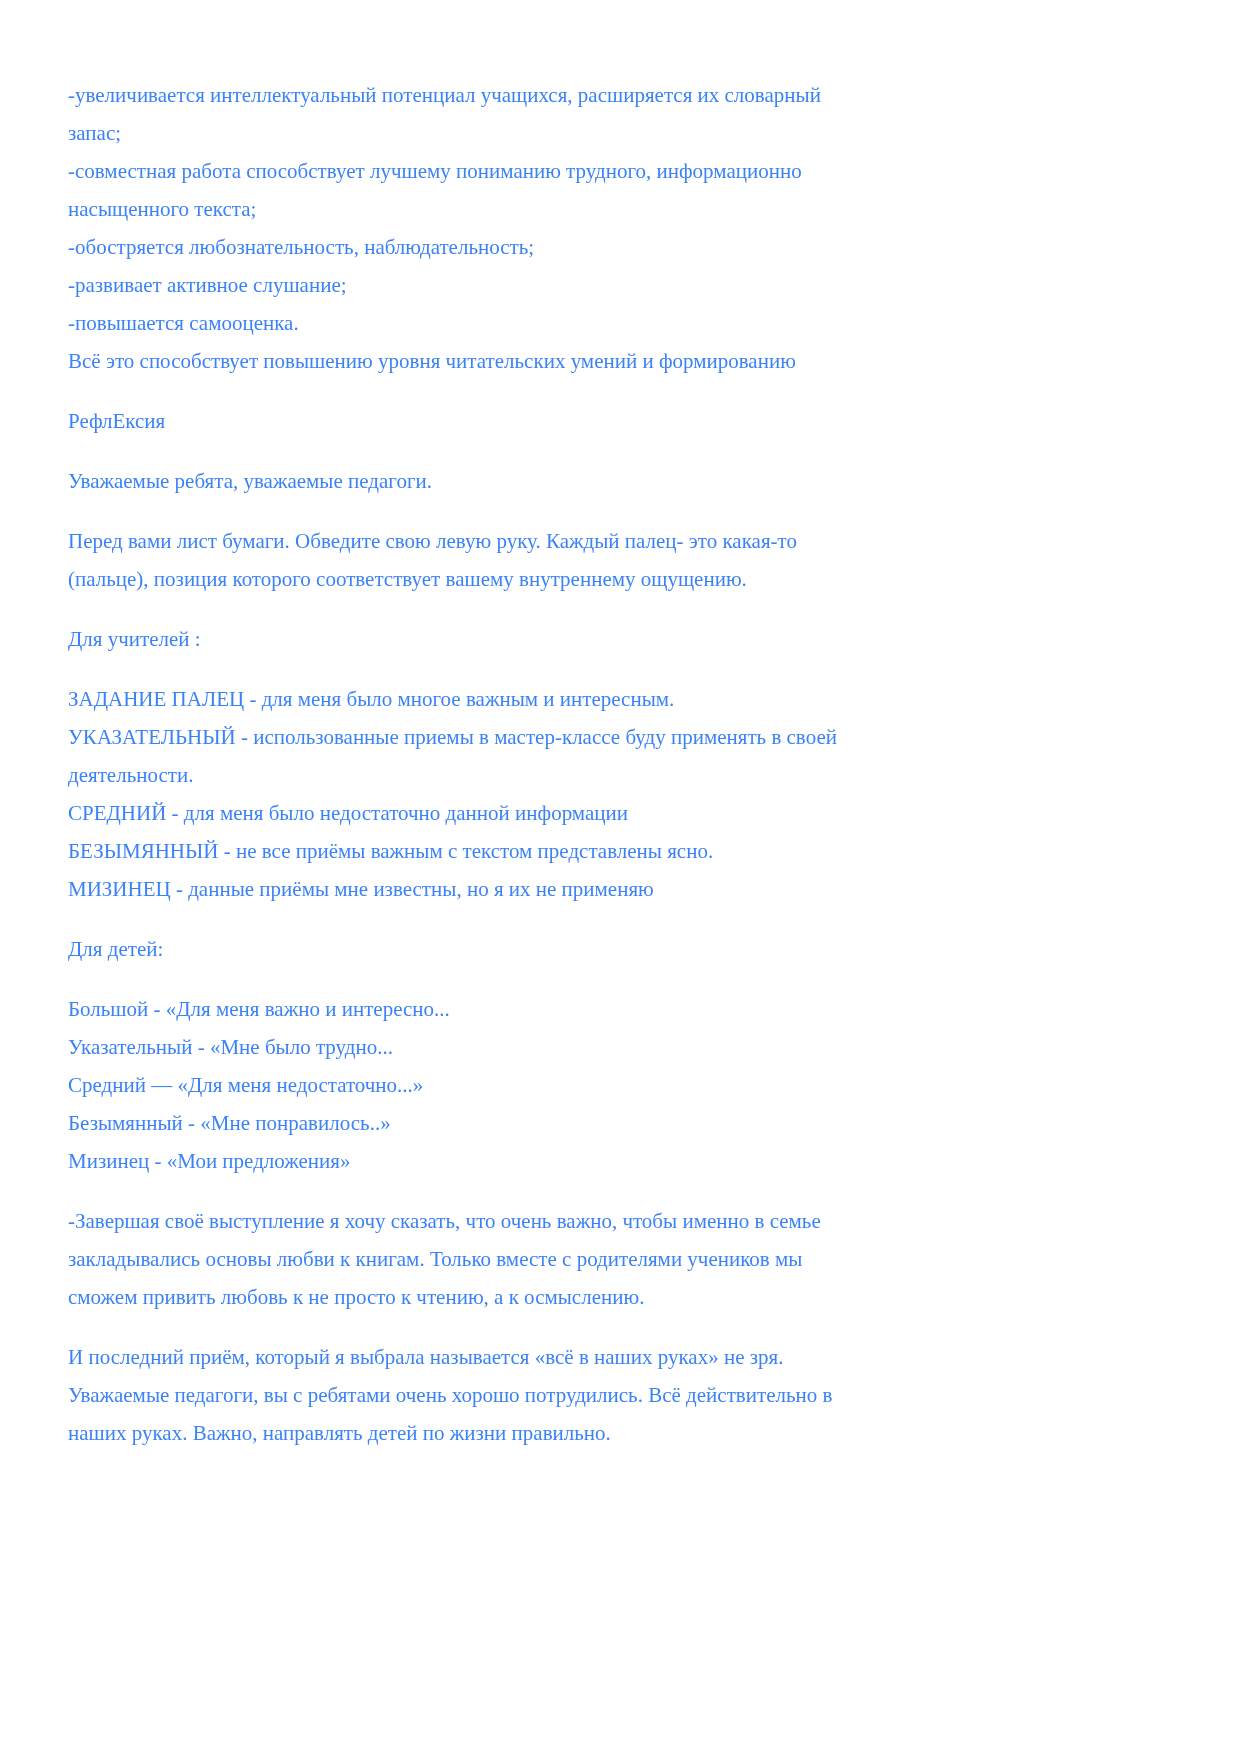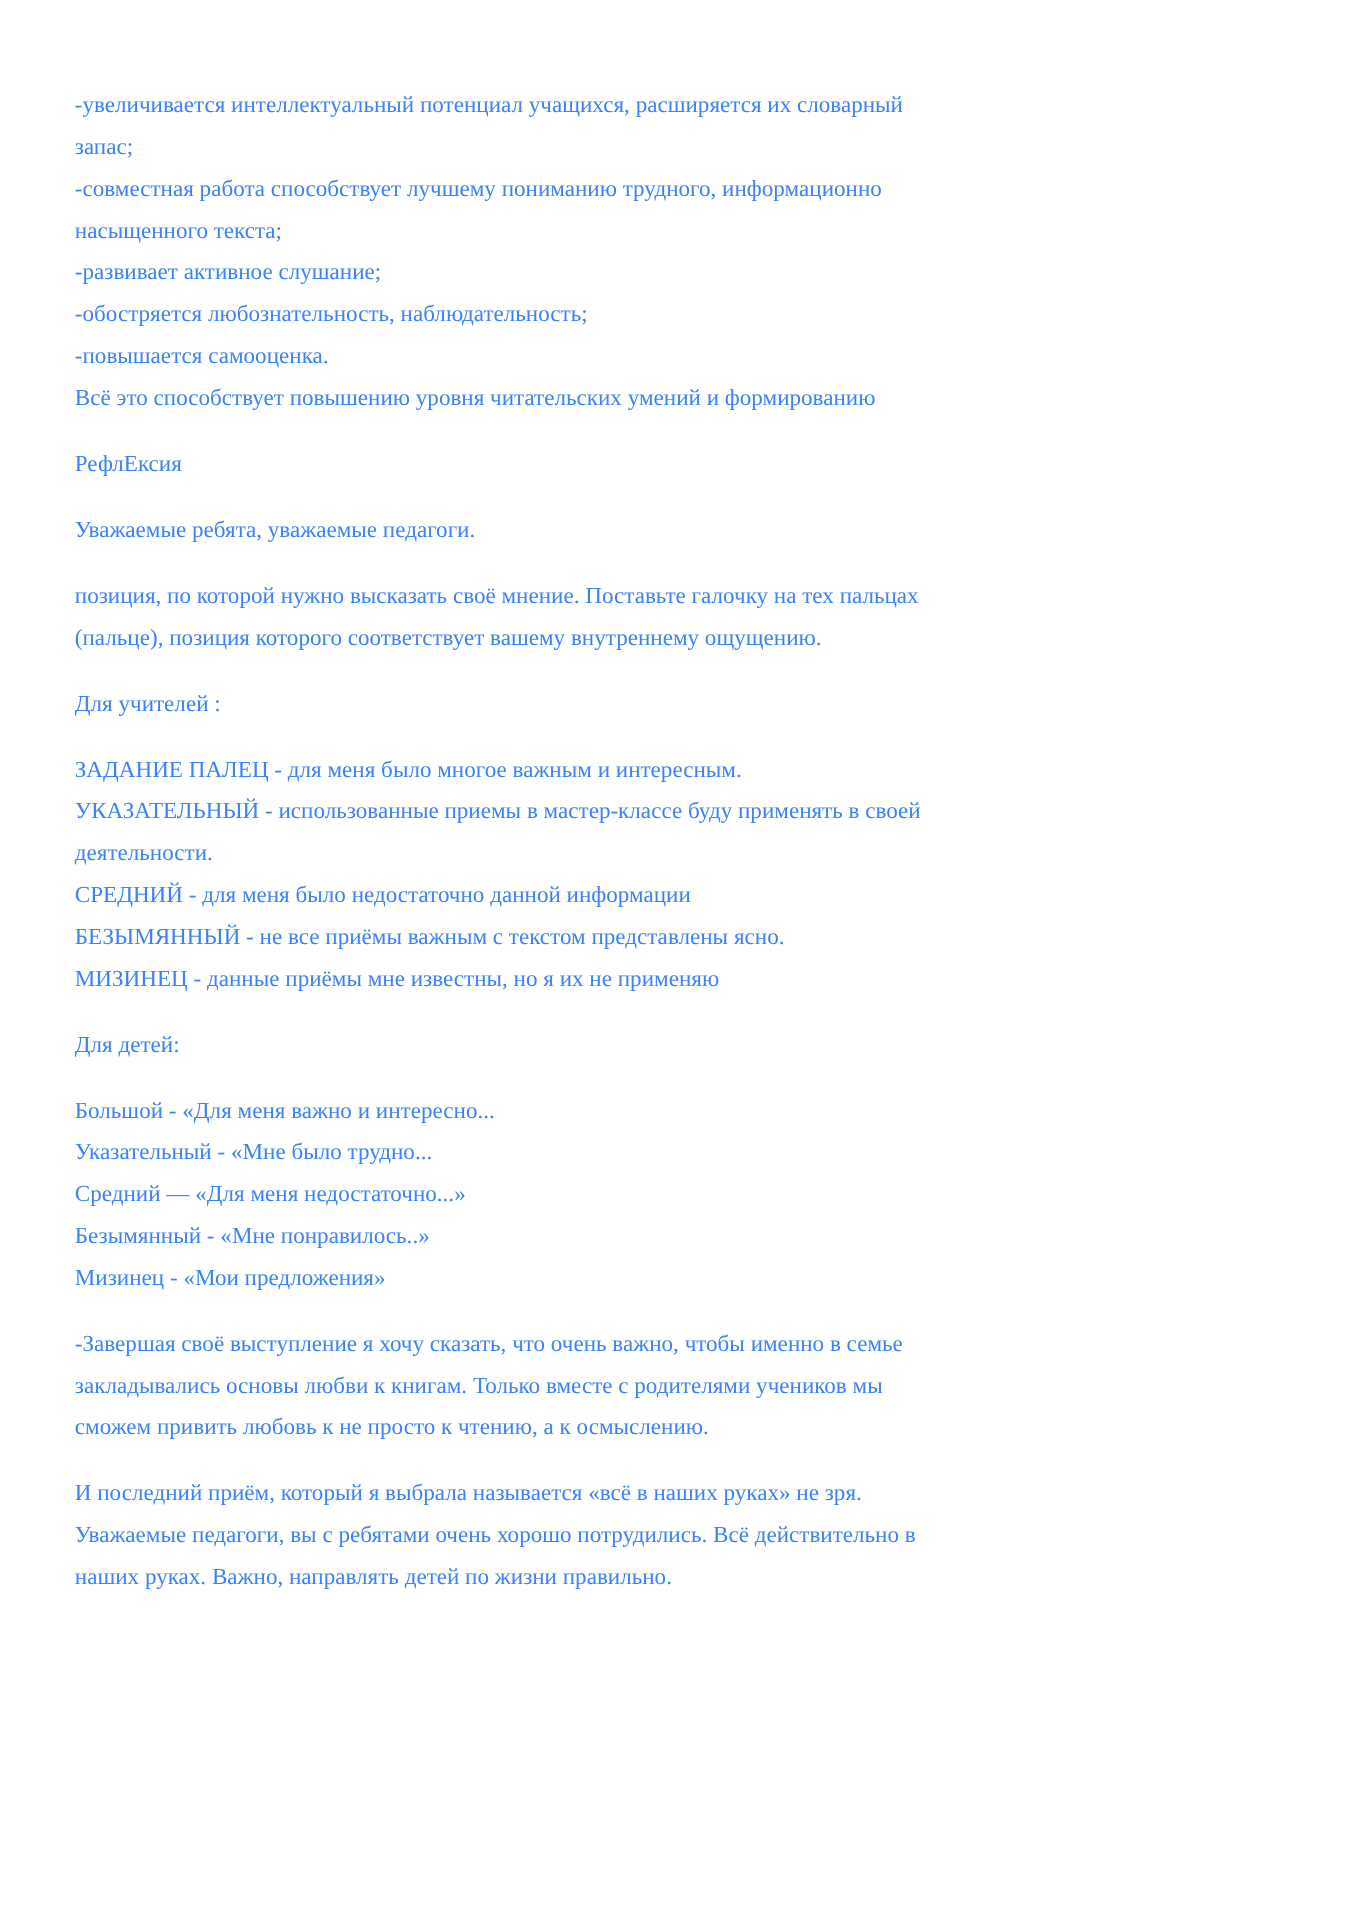--- a/index.html
+++ b/index.html
@@ -21,36 +21,36 @@
 </head>
 <body>
 
 <div class="page">
 
   <div class="para">
     <div class="line">-увеличивается интеллектуальный потенциал учащихся, расширяется их словарный</div>
     <div class="line">запас;</div>
     <div class="line">-совместная работа способствует лучшему пониманию трудного, информационно</div>
     <div class="line">насыщенного текста;</div>
+    <div class="line">-обостряется любознательность, наблюдательность;</div>
     <div class="line">-развивает активное слушание;</div>
-    <div class="line">-обостряется любознательность, наблюдательность;</div>
     <div class="line">-повышается самооценка.</div>
     <div class="line">Всё это способствует повышению уровня читательских умений и формированию</div>
   </div>
 
   <div class="para">
     <div class="line">РефлЕксия</div>
   </div>
 
   <div class="para">
     <div class="line">Уважаемые ребята, уважаемые педагоги.</div>
   </div>
 
   <div class="para">
-    <div class="line">позиция, по которой нужно высказать своё мнение. Поставьте галочку на тех пальцах</div>
+    <div class="line">Перед вами лист бумаги. Обведите свою левую руку. Каждый палец- это какая-то</div>
     <div class="line">(пальце), позиция которого соответствует вашему внутреннему ощущению.</div>
   </div>
 
   <div class="para">
     <div class="line">Для учителей :</div>
   </div>
 
   <div class="para">
     <div class="line">ЗАДАНИЕ ПАЛЕЦ - для меня было многое важным и интересным.</div>
     <div class="line">УКАЗАТЕЛЬНЫЙ - использованные приемы в мастер-классе буду применять в своей</div>

